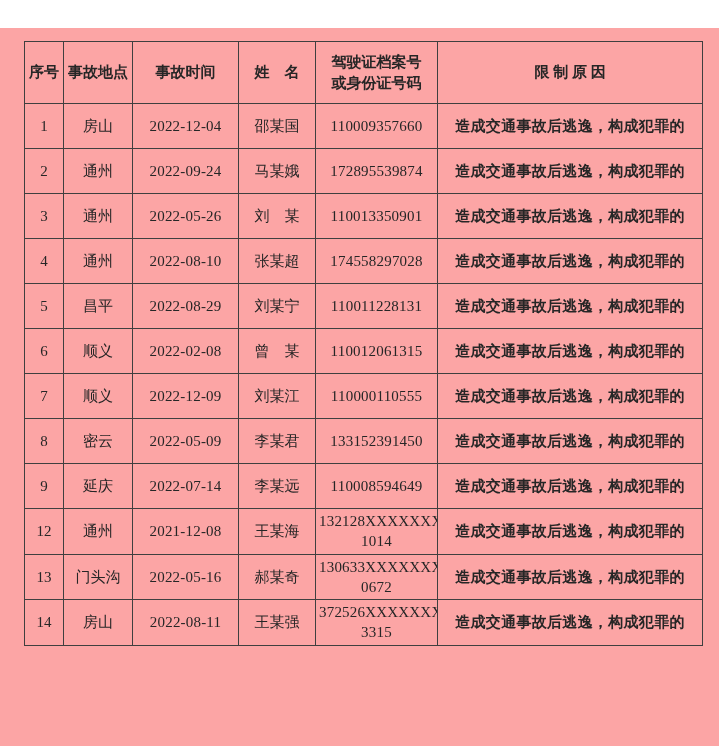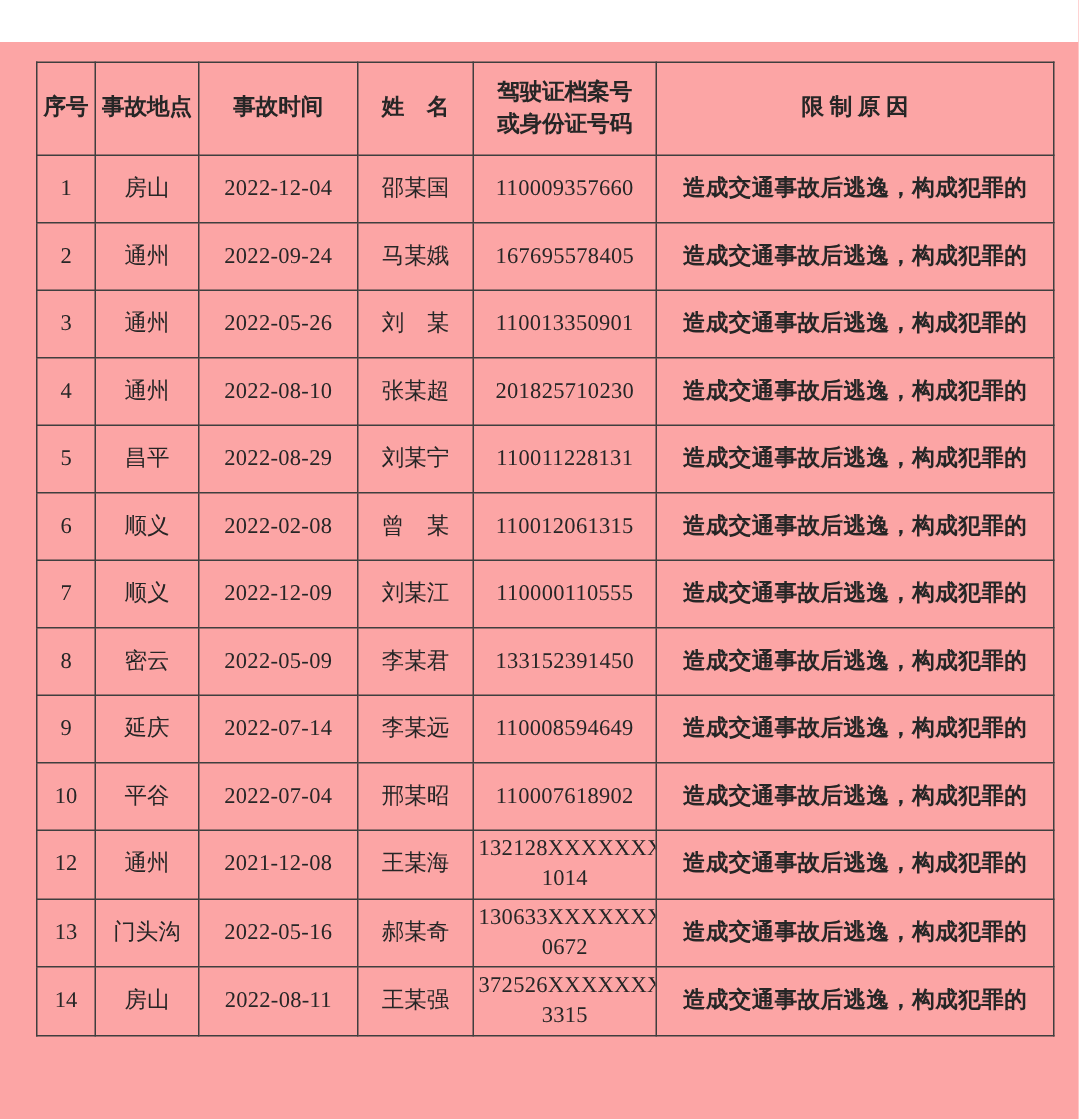--- a/index.html
+++ b/index.html
@@ -86,37 +86,37 @@
           <td class="cell-time">2022-12-04</td>
           <td class="cell-name">邵某国</td>
           <td class="cell-id">110009357660</td>
           <td class="cell-reason">造成交通事故后逃逸，构成犯罪的</td>
         </tr>
         <tr>
           <td class="cell-index">2</td>
           <td class="cell-location">通州</td>
           <td class="cell-time">2022-09-24</td>
           <td class="cell-name">马某娥</td>
-          <td class="cell-id">167695578405</td>
+          <td class="cell-id">172895539874</td>
           <td class="cell-reason">造成交通事故后逃逸，构成犯罪的</td>
         </tr>
         <tr>
           <td class="cell-index">3</td>
           <td class="cell-location">通州</td>
           <td class="cell-time">2022-05-26</td>
           <td class="cell-name">刘　某</td>
           <td class="cell-id">110013350901</td>
           <td class="cell-reason">造成交通事故后逃逸，构成犯罪的</td>
         </tr>
         <tr>
           <td class="cell-index">4</td>
           <td class="cell-location">通州</td>
           <td class="cell-time">2022-08-10</td>
           <td class="cell-name">张某超</td>
-          <td class="cell-id">201825710230</td>
+          <td class="cell-id">174558297028</td>
           <td class="cell-reason">造成交通事故后逃逸，构成犯罪的</td>
         </tr>
         <tr>
           <td class="cell-index">5</td>
           <td class="cell-location">昌平</td>
           <td class="cell-time">2022-08-29</td>
           <td class="cell-name">刘某宁</td>
           <td class="cell-id">110011228131</td>
           <td class="cell-reason">造成交通事故后逃逸，构成犯罪的</td>
         </tr>
@@ -146,28 +146,20 @@
         </tr>
         <tr>
           <td class="cell-index">9</td>
           <td class="cell-location">延庆</td>
           <td class="cell-time">2022-07-14</td>
           <td class="cell-name">李某远</td>
           <td class="cell-id">110008594649</td>
           <td class="cell-reason">造成交通事故后逃逸，构成犯罪的</td>
         </tr>
         <tr>
-          <td class="cell-index">10</td>
-          <td class="cell-location">平谷</td>
-          <td class="cell-time">2022-07-04</td>
-          <td class="cell-name">邢某昭</td>
-          <td class="cell-id">110007618902</td>
-          <td class="cell-reason">造成交通事故后逃逸，构成犯罪的</td>
-        </tr>
-        <tr>
           <td class="cell-index">12</td>
           <td class="cell-location">通州</td>
           <td class="cell-time">2021-12-08</td>
           <td class="cell-name">王某海</td>
           <td class="cell-id">132128XXXXXXXX
 1014</td>
           <td class="cell-reason">造成交通事故后逃逸，构成犯罪的</td>
         </tr>
         <tr>
           <td class="cell-index">13</td>

